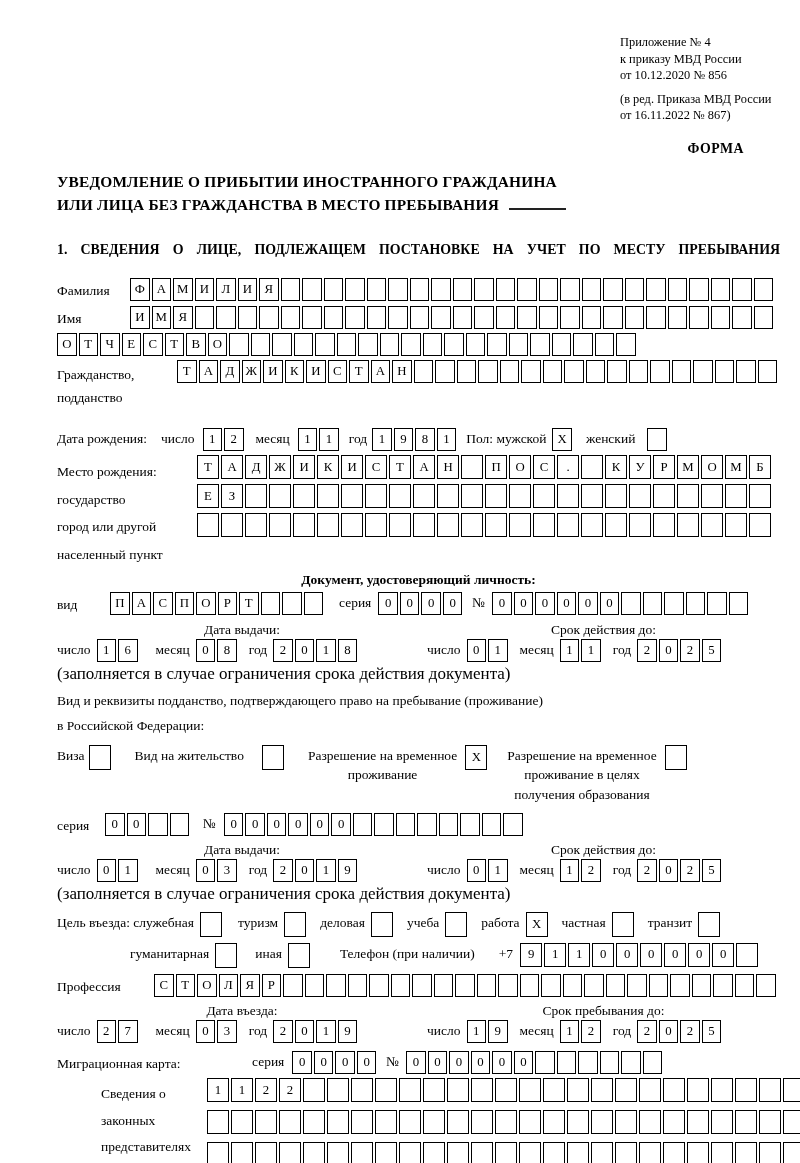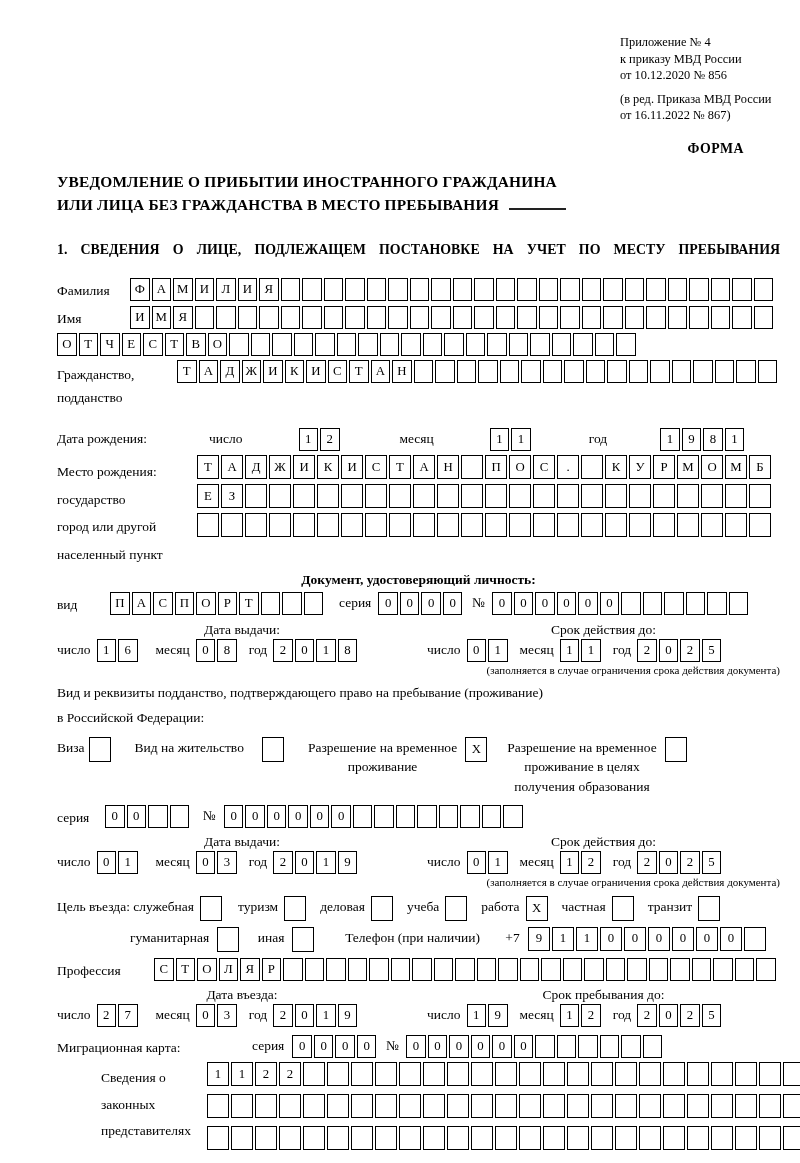--- a/index.html
+++ b/index.html
@@ -37,21 +37,21 @@
   .lbl{flex:none;padding-top:3px;white-space:nowrap;}
   
   .dates-head{display:flex;margin-top:6px;}
   .dh-left{width:370px;text-align:center;flex:none;}
   .dh-right{flex:1;text-align:center;}
   .dates-row{display:flex;margin-top:1px;}
   .dgroup{display:flex;align-items:flex-start;flex:none;}
   .dgroup .lbl{margin-right:6px;}
   .dgroup .cells{margin-right:10px;}
   .dg-left{width:370px;}
-  .fnote{font-size:11px;text-align:right;margin-top:2px;}
+  .fnote{font-size:17px;margin-top:2px;}
   
   .lblcol{flex:none;line-height:1.72;}
   .stack .cells{margin-bottom:5px;}
   
   .optrow{display:flex;align-items:flex-start;margin-top:4px;margin-bottom:8px;}
   .opt{display:flex;align-items:flex-start;}
   .opt .optlbl{padding-top:5px;white-space:nowrap;}
   .opt .optblock{text-align:center;line-height:1.45;padding-top:3px;}
   .opt .cells{margin-left:8px;margin-top:2px;}
   .purpose{display:flex;align-items:flex-start;margin-bottom:6px;flex-wrap:nowrap;}
@@ -220,21 +220,21 @@
         <span class="cell"></span>
         <span class="cell"></span>
         <span class="cell"></span>
         <span class="cell"></span>
         <span class="cell"></span>
         <span class="cell"></span>
         <span class="cell"></span>
       </span>
   </div>
 
-  <div class="row" style="margin-top:19px;gap:48px;">
+  <div class="row" style="margin-top:19px;">
     <span class="lbl" style="width:104px;">Дата рождения:</span>
     <span class="lbl" style="margin-right:8px;">число</span>
     <span class="cells" style="margin-right:10px;">
         <span class="cell">1</span>
         <span class="cell">2</span>
       </span>
     <span class="lbl" style="margin-right:8px;">месяц</span>
     <span class="cells" style="margin-right:8px;">
         <span class="cell">1</span>
         <span class="cell">1</span>
@@ -567,21 +567,21 @@
     <span class="lbl">частная</span>
     <span class="cells cbx">
         <span class="cell"></span>
       </span>
     <span class="lbl">транзит</span>
     <span class="cells cbx" style="margin-right:0;">
         <span class="cell"></span>
       </span>
   </div>
 
-  <div class="purpose" style="margin-left:73px;justify-content:space-between;">
+  <div class="purpose" style="margin-left:73px;">
     <span class="lbl">гуманитарная</span>
     <span class="cells cbx" style="margin-right:16px;">
         <span class="cell"></span>
       </span>
     <span class="lbl">иная</span>
     <span class="cells cbx" style="margin-right:28px;">
         <span class="cell"></span>
       </span>
     <span class="lbl" style="margin-right:24px;">Телефон (при наличии)</span>
     <span class="lbl" style="margin-right:7px;">+7</span>

